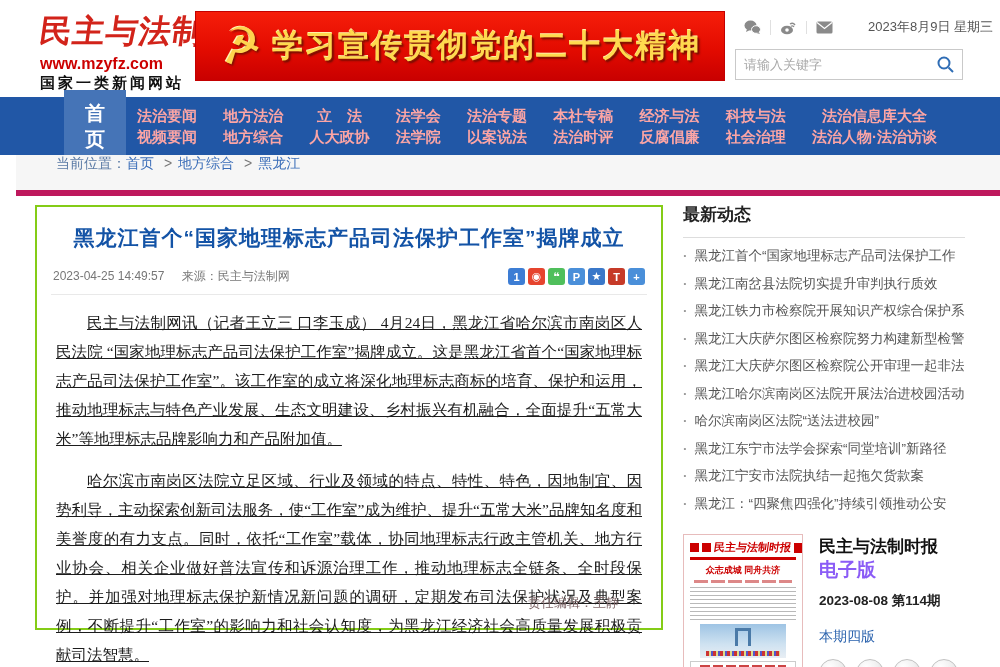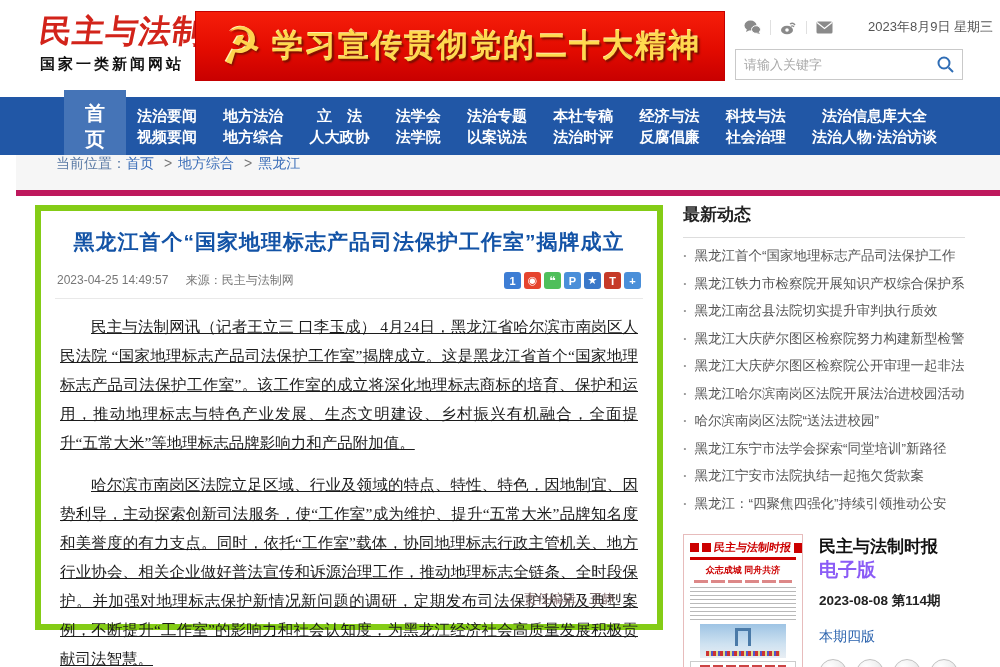--- a/index.html
+++ b/index.html
@@ -44,34 +44,34 @@
                background:transparent; border:none; cursor:pointer; }
 
   
   .nav { position:absolute; left:0; top:97px; width:1000px; height:58px; background:#2157a6; }
   .home-box { position:absolute; left:64px; top:-7px; width:62px; height:72px; background:#4574b7;
               color:#fff; font-size:20px; font-weight:bold; text-align:center;
               display:flex; flex-direction:column; justify-content:center; line-height:26px; cursor:pointer; }
   .nav-groups { position:absolute; left:137px; top:0; width:800px; height:58px;
               display:flex; justify-content:space-between; align-items:center; }
   .nav-col { display:flex; flex-direction:column; justify-content:center; gap:6px; text-align:center; }
-  .nav-col a { color:#ffffff; font-size:15px; font-weight:bold; white-space:nowrap; line-height:1; }
+  .nav-col a { color:#fca5a5; font-size:15px; font-weight:bold; white-space:nowrap; line-height:1; }
 
   
   .breadcrumb-bar { position:absolute; left:16px; top:155px; width:1000px; height:41px;
               background:#f6f6f6; border-bottom:6px solid #be185d;
               display:flex; align-items:flex-start; padding-left:40px; font-size:14px; }
   .bc-label { color:#5a7aa5; }
   .bc-items { display:flex; }
   .bc-items a { color:#3a6db8; }
   .bc-items a:not(:last-child)::after { content:" > "; color:#777; margin:0 6px; }
 
   
   .article { position:absolute; left:35px; top:205px; width:628px; height:425px;
-             border:6px solid #84cc16; background:#fff; }
+             border:2px solid #84cc16; background:#fff; }
   .article-title { margin-top:17px; text-align:center; font-size:21px; font-weight:bold;
              color:#1353a6; letter-spacing:1px; }
   .meta-row { display:flex; justify-content:space-between; align-items:center;
              margin:16px 16px 0 16px; }
   .meta-left { font-size:12px; color:#777; }
   .meta-left .src { margin-left:14px; }
   .share-bar { display:flex; gap:3px; }
   .share-bar .s { width:17px; height:17px; border-radius:3px; color:#fff; font-size:11px;
              font-weight:bold; display:flex; align-items:center; justify-content:center; cursor:pointer; }
   .s1{background:#3d7dd4;} .s2{background:#e6442e;} .s3{background:#4fbf5b;}
@@ -129,20 +129,21 @@
             display:flex; align-items:center; justify-content:center;
             font-size:14px; font-weight:bold; color:#555; cursor:pointer; }
   .pages span:nth-of-type(-n+4) { color:#1b57c0; }
 </style>
 </head>
 <body>
 
 <div class="header">
   <div class="logo">
     <div class="logo-cn"><span>民主与法制</span><span class="boxed">网</span></div>
+    <div class="logo-url">www.mzyfz.com</div>
     <div class="logo-sub">国家一类新闻网站</div>
   </div>
 
   <div class="banner">
     <span class="emblem">☭</span>
     <span class="slogan">学习宣传贯彻党的二十大精神</span>
   </div>
 
   <div class="header-right">
     <div class="hr-top">
@@ -273,22 +274,22 @@
     </div>
   <div class="editor-line">责任编辑：王静</div>
 </article>
 
 <aside class="sidebar">
   <div class="sb-title">最新动态</div>
   <div class="sb-divider"></div>
   <ul class="sb-list">
 
   <li>黑龙江首个“国家地理标志产品司法保护工作</li>
+      <li>黑龙江南岔县法院切实提升审判执行质效</li>
       <li>黑龙江铁力市检察院开展知识产权综合保护系</li>
-      <li>黑龙江南岔县法院切实提升审判执行质效</li>
       <li>黑龙江大庆萨尔图区检察院努力构建新型检警</li>
       <li>黑龙江大庆萨尔图区检察院公开审理一起非法</li>
       <li>黑龙江哈尔滨南岗区法院开展法治进校园活动</li>
       <li>哈尔滨南岗区法院“送法进校园”</li>
       <li>黑龙江东宁市法学会探索“同堂培训”新路径</li>
       <li>黑龙江宁安市法院执结一起拖欠货款案</li>
       <li>黑龙江：“四聚焦四强化”持续引领推动公安</li>
     </ul>
 
   <div class="epaper">

